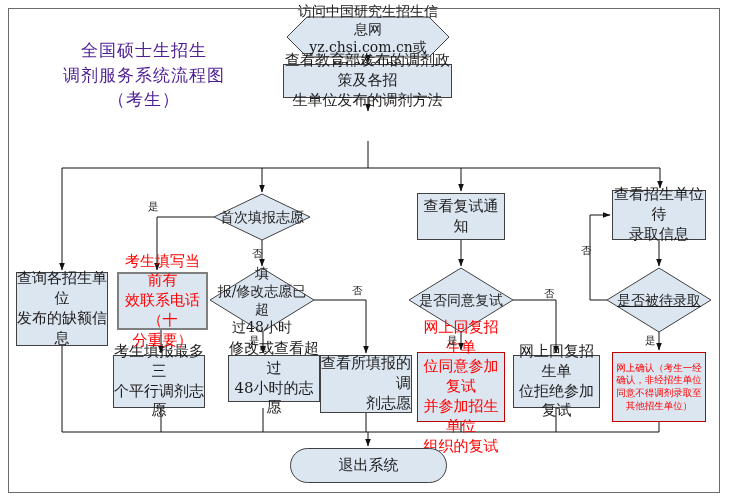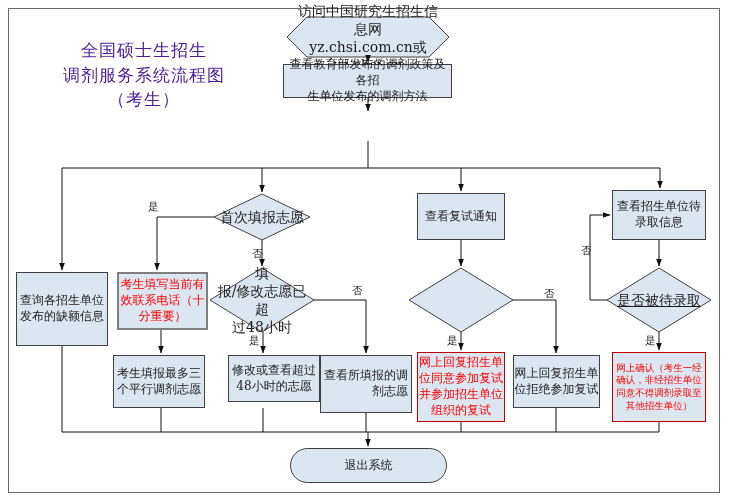--- a/index.html
+++ b/index.html
@@ -4,21 +4,21 @@
 <style>
   html,body{margin:0;padding:0;background:#fff;}
   .stage{position:relative;width:730px;height:502px;background:#fff;overflow:hidden;
          font-family:"DejaVu Serif", serif;}
   .frame{position:absolute;left:8px;top:8px;width:712px;height:485px;border:1px solid #6b6b6b;box-sizing:border-box;}
   svg{position:absolute;left:0;top:0;}
   .title{position:absolute;left:35px;top:38px;width:218px;text-align:center;
          font-size:17px;line-height:1.45;letter-spacing:1px;color:#4c1d95;white-space:pre-line;}
   .node{position:absolute;background:#dce6f1;border:1px solid #404040;box-sizing:border-box;
         display:flex;align-items:center;justify-content:center;text-align:center;
-        font-size:12px;line-height:1.32;color:#1c1c1c;white-space:pre-line;}
+        font-size:15px;line-height:1.32;color:#1c1c1c;white-space:pre-line;}
   .ntext{position:absolute;display:flex;align-items:center;justify-content:center;text-align:center;
          font-size:14px;line-height:1.3;color:#1c1c1c;white-space:pre-line;}
   .red{color:#ff0000;}
   .redborder{border:1px solid #c00000;}
   .grayborder{border:2px solid #7f7f7f;}
   .oval{border-radius:18px;}
   .small{font-size:9.5px;}
   .lbl{position:absolute;font-size:10.5px;color:#1c1c1c;}
 </style>
 </head>
@@ -76,20 +76,21 @@
   <div class="title">全国硕士生招生
 调剂服务系统流程图
 （考生）</div>
 
   <div class="ntext" style="left:292px;top:21px;width:152px;height:34px;">访问中国研究生招生信息网
 yz.chsi.com.cn或yz.chsi.cn</div>
   <div class="ntext" style="left:214px;top:206px;width:96px;height:22px;">首次填报志愿</div>
   <div class="ntext" style="left:212px;top:272px;width:100px;height:56px;">填
 报/修改志愿已超
 过48小时</div>
+  <div class="ntext" style="left:411px;top:289px;width:100px;height:22px;">是否同意复试</div>
   <div class="ntext" style="left:609px;top:289px;width:100px;height:22px;text-decoration:underline;">是否被待录取</div>
 
   <div class="node" style="left:283px;top:64px;width:169px;height:34px;">查看教育部发布的调剂政策及各招
 生单位发布的调剂方法</div>
   <div class="node" style="left:16px;top:272px;width:92px;height:74px;">查询各招生单位
 发布的缺额信息</div>
   <div class="node" style="left:113px;top:355px;width:92px;height:53px;">考生填报最多三
 个平行调剂志愿</div>
   <div class="node grayborder red" style="left:117px;top:272px;width:91px;height:58px;">考生填写当前有
 效联系电话（十

